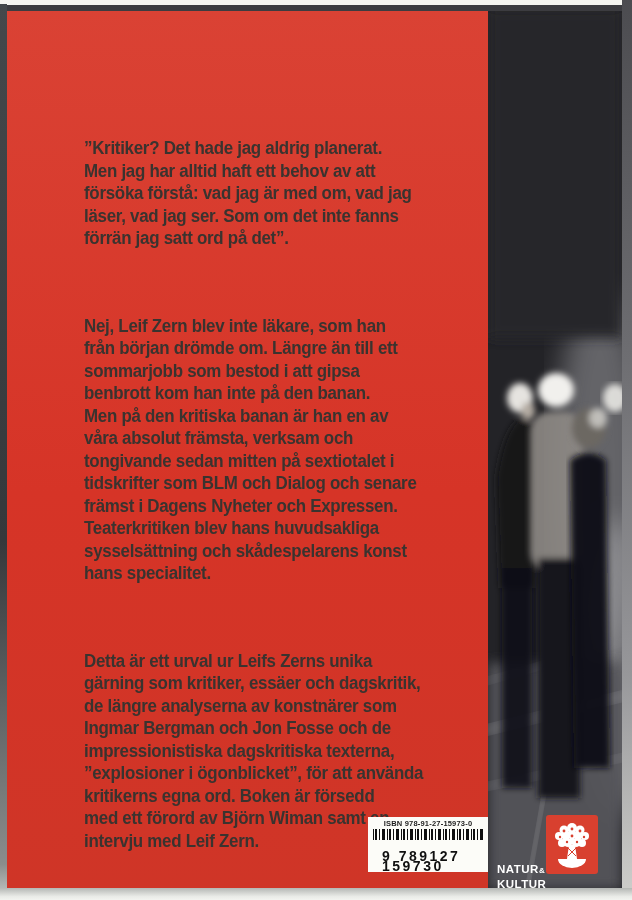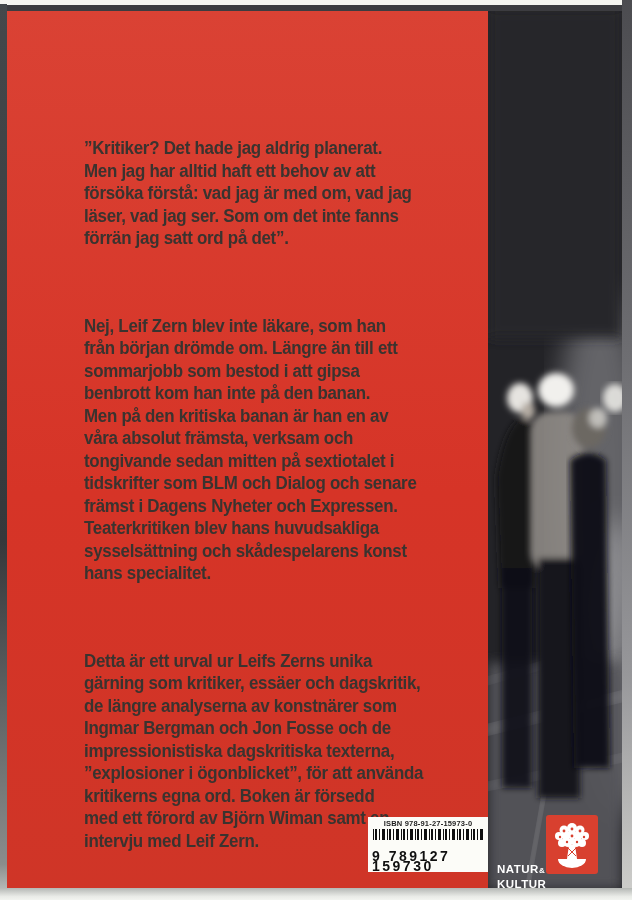--- a/index.html
+++ b/index.html
@@ -24,21 +24,21 @@
   .photo-strip{position:absolute;left:488px;top:8px;width:134px;height:882px;background:#232327;}
 
   
   .blurb{position:absolute;left:84px;top:92px;width:420px;color:#3a332f;
          font-weight:700;font-size:18px;line-height:22.5px;letter-spacing:-0.3px;
          white-space:pre;transform:scaleX(0.94);transform-origin:left top;}
   .blurb p{margin:0 0 20px 0;}
 
   
   .barcode-box{position:absolute;left:368px;top:817px;width:120px;height:55px;
-               background:#fcfcf8;box-sizing:border-box;padding:2px 4px 1px;
+               background:#fcfcf8;box-sizing:border-box;padding:2px 14px 1px;
                display:flex;flex-direction:column;align-items:center;}
   .isbn-label{font-size:7.5px;line-height:9px;font-weight:700;color:#1d1d1d;letter-spacing:0.2px;}
   .bars{width:110px;height:28px;margin-top:1px;
         background:repeating-linear-gradient(90deg,
           #0e0e0e 0 1px,#fcfcf8 1px 2px,#0e0e0e 2px 4px,#fcfcf8 4px 6px,
           #0e0e0e 6px 7px,#fcfcf8 7px 9px,#0e0e0e 9px 12px,#fcfcf8 12px 14px);}
   .digits{font-size:14px;line-height:10px;font-weight:700;color:#101010;letter-spacing:2.5px;margin-top:11px;}
 
   
   .publisher{position:absolute;left:497px;top:842px;color:#ffffff;font-weight:700;

